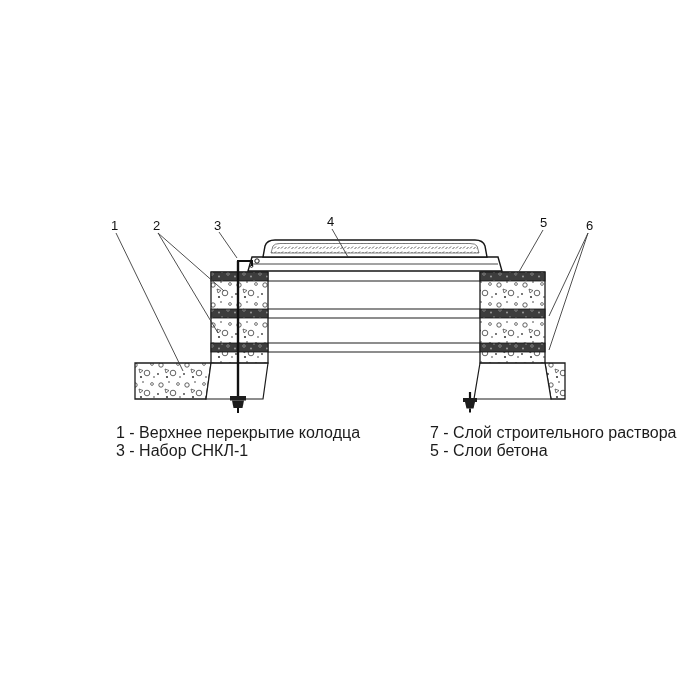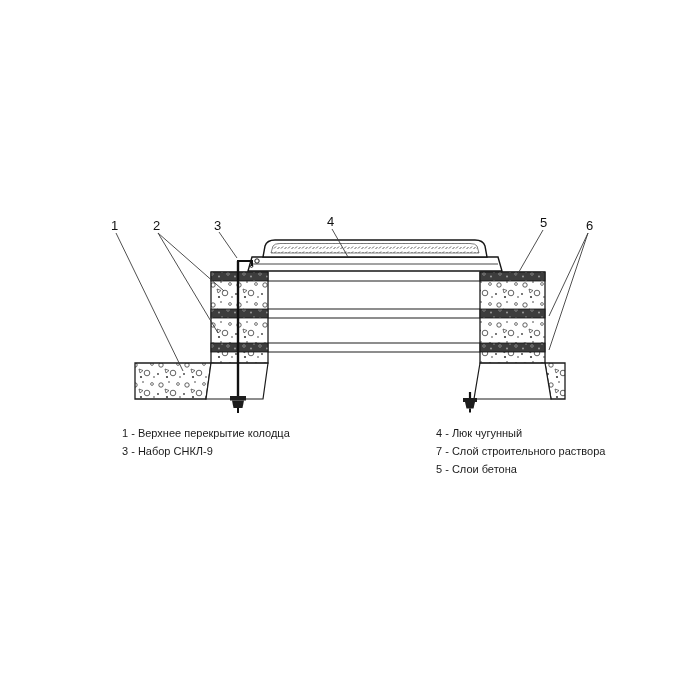--- a/index.html
+++ b/index.html
@@ -4,21 +4,21 @@
 <style>
   html,body{margin:0;padding:0;background:#fff;}
   #page{position:relative;width:700px;height:700px;background:#ffffff;overflow:hidden;
         font-family:"Liberation Sans",sans-serif;}
   #drawing{position:absolute;left:0;top:0;}
   svg text.callout{font-family:"Liberation Sans",sans-serif;font-size:13px;fill:#111;}
   .legend{position:absolute;left:0;top:424px;width:700px;height:70px;}
   .legend-col{position:absolute;top:0;}
   .legend-col.left{left:116px;}
   .legend-col.right{left:430px;}
-  .legend-item{font-size:11px;line-height:18px;color:#1b1b1b;white-space:nowrap;margin-left:6px;}
+  .legend-item{font-size:16px;line-height:18px;color:#1b1b1b;white-space:nowrap;}
 </style>
 </head>
 <body>
 
 <div id="page">
 
   <svg id="drawing" width="700" height="700" viewBox="0 0 700 700" xmlns="http://www.w3.org/2000/svg">
 
     <defs>
       <pattern id="speckle" width="26" height="20" patternUnits="userSpaceOnUse">
@@ -111,22 +111,21 @@
       <text class="callout" x="214" y="230">3</text>
       <text class="callout" x="327" y="226">4</text>
       <text class="callout" x="540" y="227">5</text>
       <text class="callout" x="586" y="230">6</text>
     </g>
   </svg>
 
   <div class="legend">
     <div class="legend-col left">
       <div class="legend-item">1 - Верхнее перекрытие колодца</div>
-      <div class="legend-item">3 - Набор СНКЛ-9</div>
+      <div class="legend-item">3 - Набор СНКЛ-1</div>
     </div>
     <div class="legend-col right">
-      <div class="legend-item">4 - Люк чугунный</div>
       <div class="legend-item">7 - Слой строительного раствора</div>
       <div class="legend-item">5 - Слои бетона</div>
     </div>
   </div>
 
 </div>
 
 </body></html>

